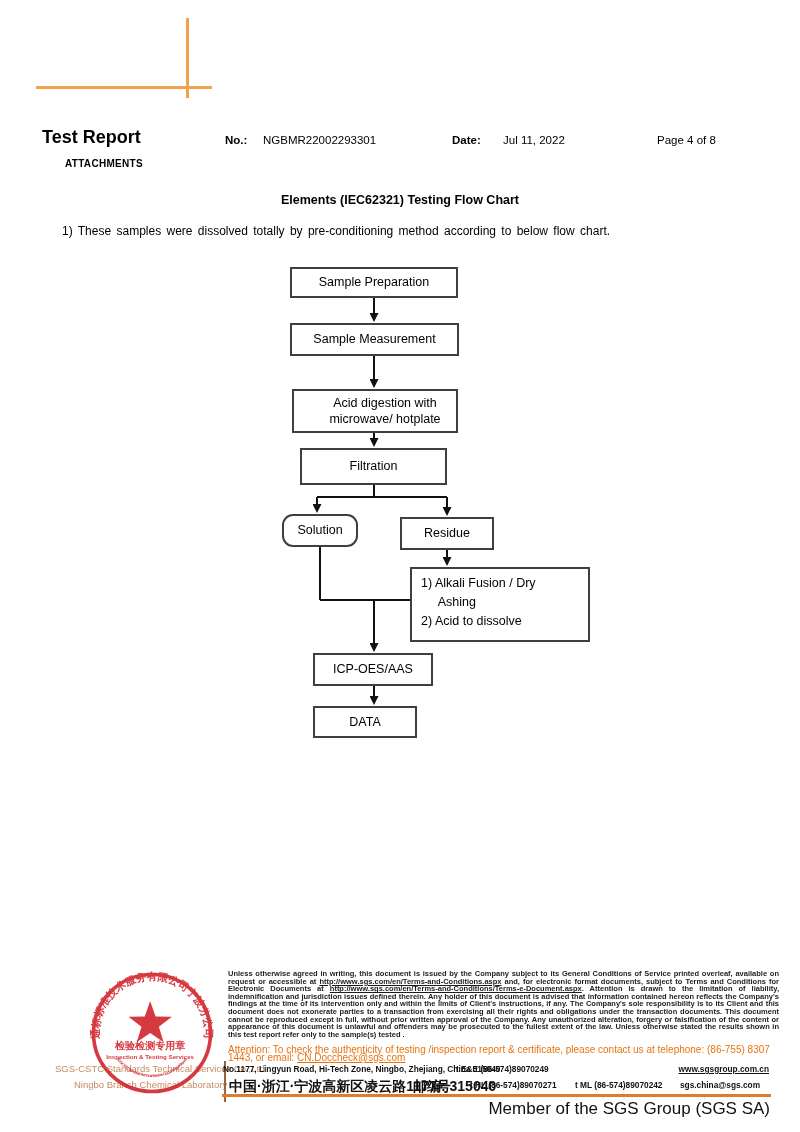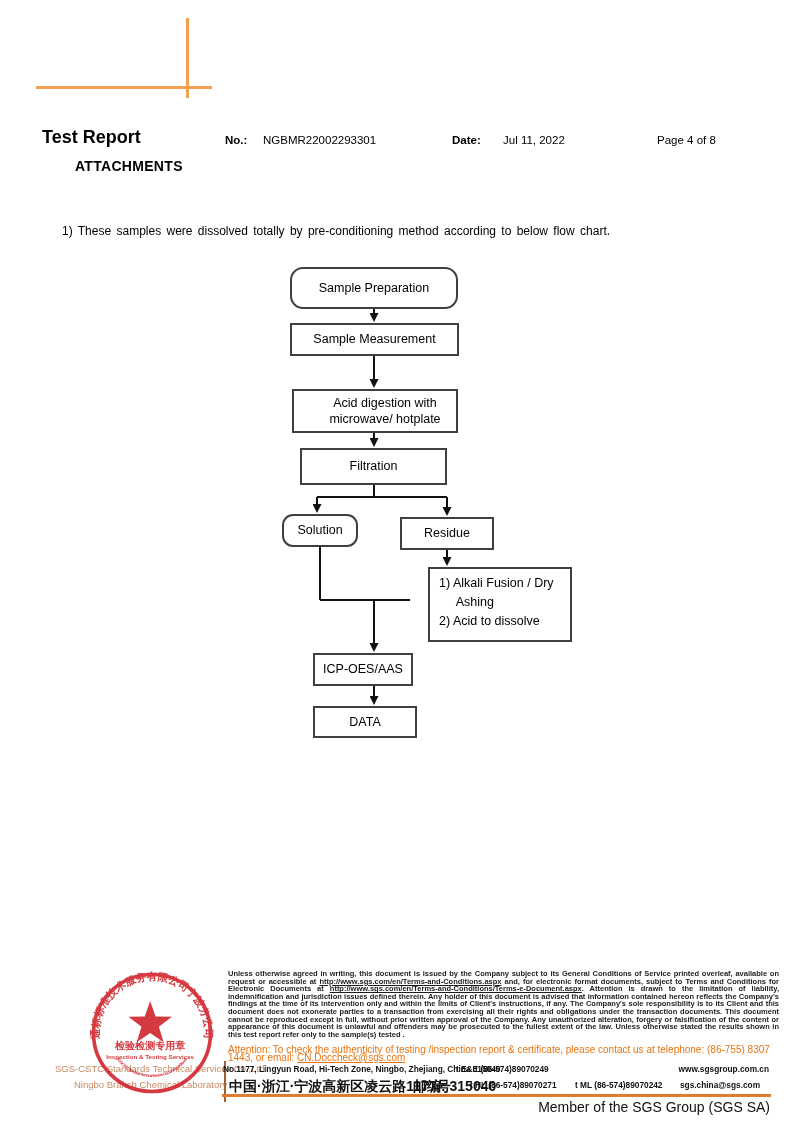--- a/index.html
+++ b/index.html
@@ -15,21 +15,21 @@
   .logo-text {
     left: 56px; top: 16px; font-size: 66px; font-weight: bold;
     color: #8b8b8e; letter-spacing: -2px; line-height: 1;
     font-family: "DejaVu Sans", "Liberation Sans", sans-serif;
   }
   .logo-hline { left: 36px; top: 86px; width: 176px; height: 3px; background: #f2a24e; }
   .logo-vline { left: 186px; top: 18px; width: 3px; height: 80px; background: #f2a24e; }
 
   
   .report-title { left: 42px; top: 127px; font-size: 18px; font-weight: bold; color: #000; }
-  .attachments { left: 75px; top: 158px; font-size: 14px; font-weight: bold; color: #000; letter-spacing: .3px; text-align: center; }
+  .attachments { left: 65px; top: 158px; font-size: 10px; font-weight: bold; color: #000; letter-spacing: .3px; text-align: center; }
   .hmeta { font-size: 11.5px; color: #000; top: 134px; }
   .hmeta.b { font-weight: bold; }
 
   
   .chart-title { left: 0; top: 193px; width: 800px; text-align: center; font-size: 12.5px; font-weight: bold; color: #000; }
   .intro { left: 62px; top: 224px; width: 580px; font-size: 12px; color: #000; word-spacing: 2px; }
 
   
   .fbox {
     position: absolute; border: 2px solid #3f3f3f; background: #fff;
@@ -58,38 +58,39 @@
     left: 228px; top: 1046px; width: 551px;
     font-size: 10px; line-height: 7.8px;
     color: #e87411; font-weight: normal;
   }
   .attention .url { text-decoration: underline; }
 
   .addr-vline { left: 224px; top: 1061px; width: 2px; height: 41px; background: #a06234; }
   .addr { font-size: 8.3px; font-weight: bold; color: #111; white-space: nowrap; }
   .addr.cjk { font-size: 14px; }
   .footer-orange-rule { left: 222px; top: 1094px; width: 549px; height: 2.5px; background: #e07a2c; }
-  .member { right: 30px; top: 1099px; font-size: 14px; color: #111; padding-left: 32px; }
+  .member { right: 30px; top: 1099px; font-size: 17px; color: #111; padding-left: 32px; }
 </style>
 </head>
 <body>
 
 <div class="page">
 
   <div class="abs logo-hline"></div>
   <div class="abs logo-vline"></div>
 
   <div class="abs report-title">Test Report</div>
   <div class="abs hmeta b" style="left:225px;">No.:</div>
   <div class="abs hmeta" style="left:263px;">NGBMR22002293301</div>
   <div class="abs hmeta b" style="left:452px;">Date:</div>
   <div class="abs hmeta" style="left:503px;">Jul 11, 2022</div>
   <div class="abs hmeta" style="left:657px;">Page 4 of 8</div>
   <div class="abs attachments">ATTACHMENTS</div>
 
+  <div class="abs chart-title">Elements (IEC62321)  Testing Flow Chart</div>
   <div class="abs intro">1) These samples were dissolved totally by pre-conditioning method according to below flow chart.</div>
 
   <svg class="abs arrows" viewBox="0 0 800 1132" xmlns="http://www.w3.org/2000/svg">
     <defs>
       <marker id="ah" markerWidth="9" markerHeight="9" refX="2" refY="4.5" orient="auto" markerUnits="userSpaceOnUse">
         <path d="M0,0 L9,4.5 L0,9 Z" fill="#111"></path>
       </marker>
     </defs>
     <g stroke="#111" stroke-width="2" fill="none">
       <line x1="374" y1="298" x2="374" y2="315" marker-end="url(#ah)"></line>
@@ -100,31 +101,31 @@
       <line x1="317" y1="497" x2="317" y2="506" marker-end="url(#ah)"></line>
       <line x1="447" y1="497" x2="447" y2="509" marker-end="url(#ah)"></line>
       <line x1="447" y1="550" x2="447" y2="559" marker-end="url(#ah)"></line>
       <line x1="320" y1="547" x2="320" y2="600"></line>
       <line x1="320" y1="600" x2="410" y2="600"></line>
       <line x1="374" y1="600" x2="374" y2="645" marker-end="url(#ah)"></line>
       <line x1="374" y1="686" x2="374" y2="698" marker-end="url(#ah)"></line>
     </g>
   </svg>
 
-  <div class="fbox" style="left:290px; top:267px; width:168px; height:42px;border-radius:13px;">Sample Preparation</div>
+  <div class="fbox" style="left:290px; top:267px; width:168px; height:31px;">Sample Preparation</div>
   <div class="fbox" style="left:290px; top:323px; width:169px; height:33px;">Sample Measurement</div>
   <div class="fbox" style="left:292px; top:389px; width:166px; height:44px;padding-left:20px;">Acid digestion with
 microwave/  hotplate</div>
   <div class="fbox" style="left:300px; top:448px; width:147px; height:37px;">Filtration</div>
   <div class="fbox" style="left:282px; top:514px; width:76px; height:33px;border-radius:11px;">Solution</div>
   <div class="fbox" style="left:400px; top:517px; width:94px; height:33px;">Residue</div>
-  <div class="fbox multiline-left" style="left:428px; top:567px; width:144px; height:75px;">1) Alkali Fusion / Dry
+  <div class="fbox multiline-left" style="left:410px; top:567px; width:180px; height:75px;">1) Alkali Fusion / Dry
      Ashing
 2) Acid to dissolve</div>
-  <div class="fbox" style="left:313px; top:653px; width:100px; height:33px;">ICP-OES/AAS</div>
+  <div class="fbox" style="left:313px; top:653px; width:120px; height:33px;">ICP-OES/AAS</div>
   <div class="fbox" style="left:313px; top:706px; width:104px; height:32px;">DATA</div>
 
   <div class="abs company-tan" style="left:55px; top:1063px;">SGS-CSTC Standards Technical Services Co.,Ltd.</div>
   <div class="abs company-tan" style="left:74px; top:1079px;">Ningbo Branch Chemical Laboratory</div>
 
   <svg class="abs stamp-svg" viewBox="0 0 140 140" xmlns="http://www.w3.org/2000/svg">
     <defs>
       <path id="arcT" d="M 12.9,80.1 A 58,58 0 1 1 127.1,80.1" fill="none"></path>
       <path id="arcB" d="M 23.6,82.4 A 48,48 0 0 0 116.4,82.4" fill="none"></path>
     </defs>
@@ -145,21 +146,21 @@
   <div class="abs disclaimer">
     <span>Unless otherwise agreed in writing, this document is issued by the Company subject to its General Conditions of Service printed overleaf, available on request or accessible at </span><span class="url">http://www.sgs.com/en/Terms-and-Conditions.aspx</span><span> and, for electronic format documents, subject to Terms and Conditions for Electronic Documents at </span><span class="url">http://www.sgs.com/en/Terms-and-Conditions/Terms-e-Document.aspx</span><span>. Attention is drawn to the limitation of liability, indemnification and jurisdiction issues defined therein. Any holder of this document is advised that information contained hereon reflects the Company's findings at the time of its intervention only and within the limits of Client's instructions, if any. The Company's sole responsibility is to its Client and this document does not exonerate parties to a transaction from exercising all their rights and obligations under the transaction documents. This document cannot be reproduced except in full, without prior written approval of the Company. Any unauthorized alteration, forgery or falsification of the content or appearance of this document is unlawful and offenders may be prosecuted to the fullest extent of the law. Unless otherwise stated the results shown in this test report refer only to the sample(s) tested .</span>
   </div>
   <div class="abs attention">
     <span>Attention: To check the authenticity of testing /inspection report &amp; certificate, please contact us at telephone: (86-755) 8307 1443, or email: </span><span class="url">CN.Doccheck@sgs.com</span>
   </div>
 
   <div class="abs addr-vline"></div>
   <div class="abs addr" style="left:223px; top:1064px;">No.1177, Lingyun Road, Hi-Tech Zone, Ningbo, Zhejiang, China 315040</div>
   <div class="abs addr" style="left:456px; top:1064px;">t E&amp;E (86-574)89070249</div>
-  <div class="abs addr" style="right:31px; top:1064px;">www.sgsgroup.com.cn</div>
+  <div class="abs addr" style="right:31px; top:1064px;text-decoration:underline;">www.sgsgroup.com.cn</div>
   <div class="abs addr cjk" style="left:229px; top:1078px;">中国·浙江·宁波高新区凌云路1177号</div>
   <div class="abs addr cjk" style="left:413px; top:1078px;">邮编: 315040</div>
   <div class="abs addr" style="left:470px; top:1080px;">t HL  (86-574)89070271</div>
   <div class="abs addr" style="left:575px; top:1080px;">t ML  (86-574)89070242</div>
   <div class="abs addr" style="left:680px; top:1080px;">sgs.china@sgs.com</div>
   <div class="abs footer-orange-rule"></div>
   <div class="abs member">Member of the SGS Group (SGS SA)</div>
 
 </div>
 

